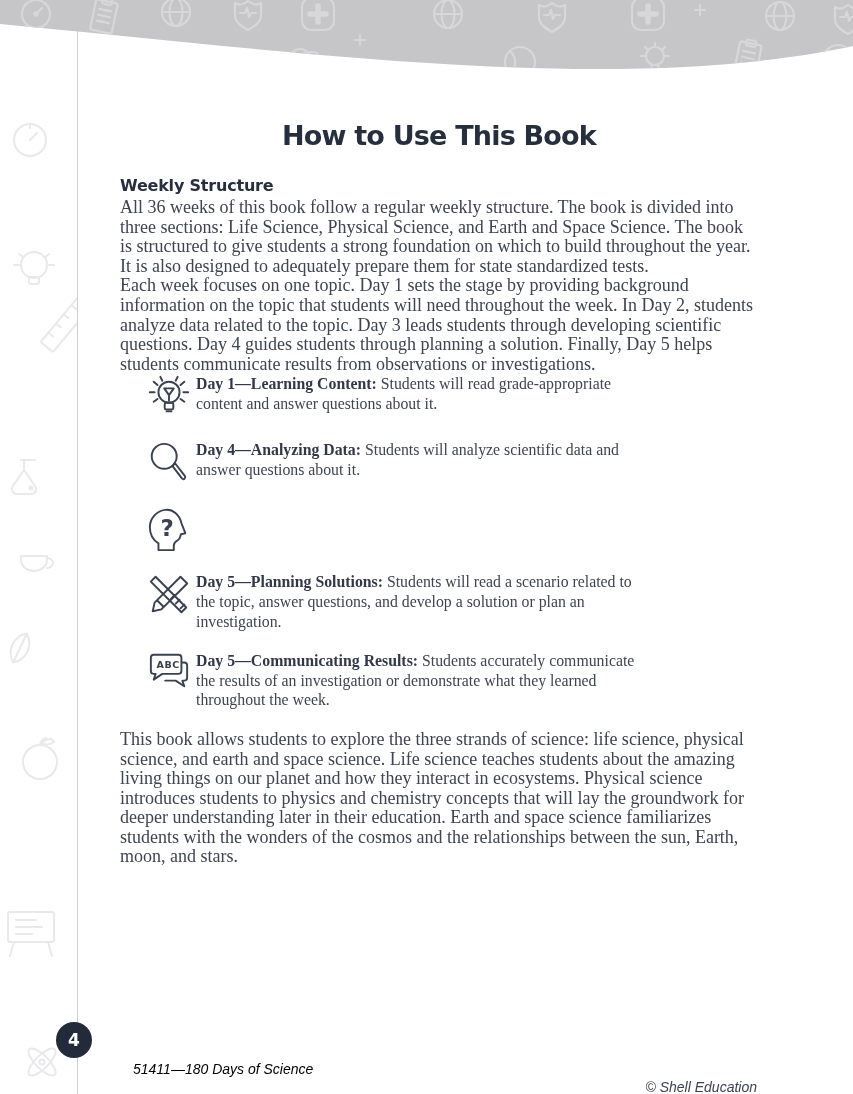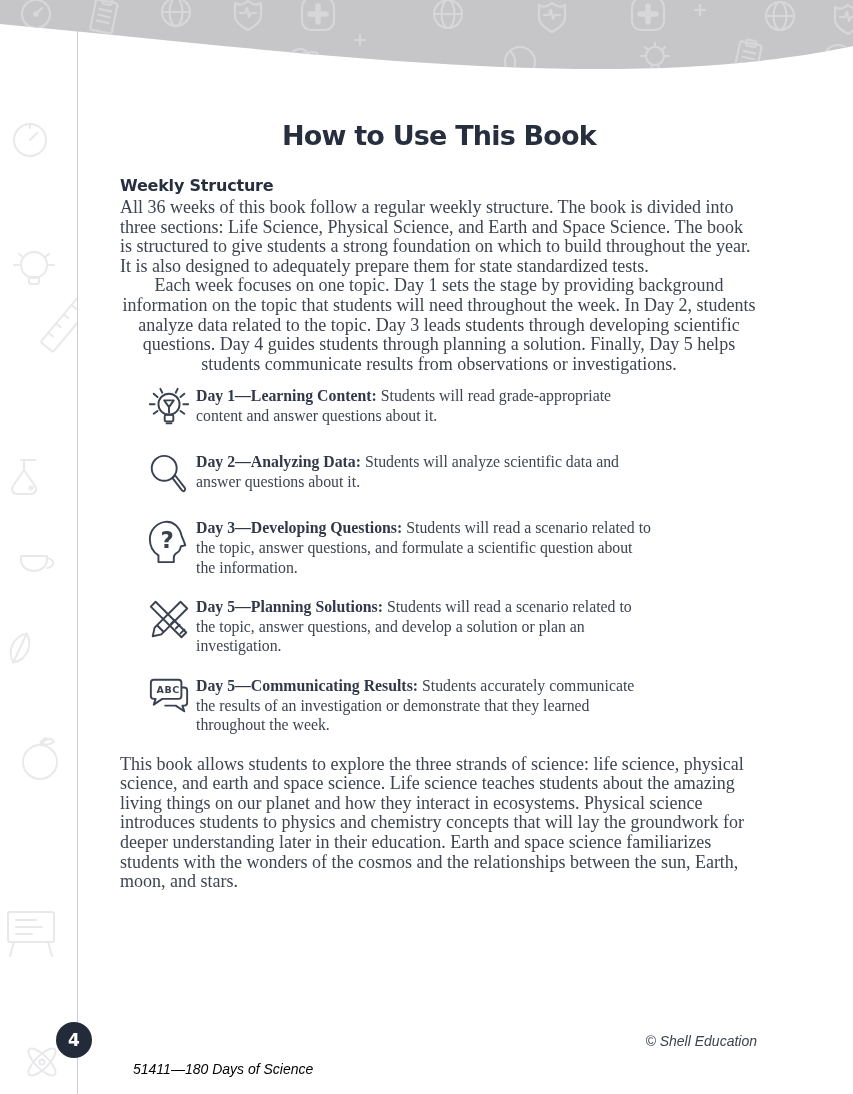--- a/index.html
+++ b/index.html
@@ -14,35 +14,35 @@
   .content{position:absolute;left:120px;top:0;width:638px;}
   h1{font-family:"DejaVu Sans","Liberation Sans",sans-serif;font-weight:bold;
      color:#272e3e;font-size:27px;line-height:40px;letter-spacing:-0.8px;
      text-align:center;margin:116px 0 0 0;}
   h2{font-family:"DejaVu Sans","Liberation Sans",sans-serif;font-weight:bold;
      color:#272e3e;font-size:16px;line-height:24px;letter-spacing:-0.2px;margin:0;}
   .h2-weekly{margin-top:18px;}
   .h2-three{margin-top:8px;}
   p.body{font-size:18px;line-height:19.6px;margin:0;}
   .p1{margin-top:7px;}
-  .p2{margin-top:11px;text-align:center;}
+  .p2{margin-top:11px;}
   .p3{margin-top:8px;}
-  .days{margin-top:12px;}
+  .days{margin-top:0;}
   .day-item{display:flex;align-items:flex-start;margin-left:26px;margin-bottom:20px;}
   .day-icon{width:50px;flex:0 0 50px;}
   .day-icon svg{display:block;}
   .day-text{width:458px;font-size:15.8px;line-height:19.6px;}
   .day-text strong{font-weight:bold;color:#323847;}
   
   .footer-circle{position:absolute;left:56px;top:1022px;width:36px;height:36px;border-radius:50%;
      background:#232a39;color:#ffffff;font-family:"DejaVu Sans","Liberation Sans",sans-serif;
      font-weight:bold;font-size:17px;display:flex;align-items:center;justify-content:center;z-index:5;}
   .footer-left{position:absolute;left:133px;top:1033px;font-family:"Liberation Sans",sans-serif;
      font-style:italic;font-size:14px;color:#000000;margin-top:28px;}
-  .footer-right{position:absolute;right:96px;top:1033px;font-family:"Liberation Sans",sans-serif;
+  .footer-right{position:absolute;right:96px;top:1079px;font-family:"Liberation Sans",sans-serif;
      font-style:italic;font-size:14px;color:#3c4250;}
   .icon-stroke{stroke:#3a4150;fill:none;stroke-width:2;stroke-linecap:round;stroke-linejoin:round;}
   .icon-glyph{fill:#3a4150;font-family:"DejaVu Sans","Liberation Sans",sans-serif;font-weight:bold;}
 </style>
 </head>
 <body>
 
 <div class="page">
 
   <div class="margin-pattern">
@@ -187,35 +187,31 @@
       <div class="day-item">
         <span class="day-icon">
           <svg width="46" height="46" viewBox="0 0 48 48">
             <g class="icon-stroke">
               <circle cx="19" cy="17" r="13"></circle>
               <path d="M27.5,27 L30.5,24.5 L40.5,37.5 C42,39.5 39.5,41.8 37.7,40.3 Z"></path>
             </g>
           </svg>
         </span>
         <span class="day-text">
-          <strong>Day 2—Analyzing Data:</strong>
+          <strong>Day 4—Analyzing Data:</strong>
           <span>Students will analyze scientific data and answer questions about it.</span>
         </span>
       </div>
 
       <div class="day-item">
         <span class="day-icon">
           <svg width="46" height="46" viewBox="0 0 48 48">
             <path class="icon-stroke" d="M20,4 C11,5 4,13 4,22 C4,30 8,36 13,39 L13,46 L29,46 L29,41 C29,38 31,37 33.5,35.5 C36,34 35.5,31.5 36.5,29.5 L41,28.5 C40,25 38,21 37,18 C35,9 28,3 20,4 Z"></path>
             <text x="15" y="31" font-size="24" class="icon-glyph">?</text>
           </svg>
-        </span>
-        <span class="day-text">
-          <strong>Day 3—Developing Questions:</strong>
-          <span>Students will read a scenario related to the topic, answer questions, and formulate a scientific question about the information.</span>
         </span>
       </div>
 
       <div class="day-item">
         <span class="day-icon">
           <svg width="46" height="46" viewBox="0 0 48 48">
             <g class="icon-stroke">
               <path d="M10,5 L5,10 L37,42 L42,37 Z"></path>
               <path d="M26,28 l4,-4 M31,33 l4,-4 M36,38 l4,-4"></path>
               <path d="M36,5 L43,12 L16,39 L7,41 L9,32 Z"></path>
@@ -234,21 +230,21 @@
           <svg width="46" height="42" viewBox="0 0 48 44">
             <g class="icon-stroke">
               <path d="M16,12 H40 a3,3 0 0 1 3,3 V28 a3,3 0 0 1 -3,3 H38 L40,37 L31,31 H20"></path>
               <path d="M8,4 H34 a3,3 0 0 1 3,3 V21 a3,3 0 0 1 -3,3 H17 L8,30 L10,24 H8 a3,3 0 0 1 -3,-3 V7 a3,3 0 0 1 3,-3 Z" fill="#ffffff"></path>
             </g>
             <text x="11" y="18" font-size="10" letter-spacing="0.5" class="icon-glyph">ABC</text>
           </svg>
         </span>
         <span class="day-text">
           <strong>Day 5—Communicating Results:</strong>
-          <span>Students accurately communicate the results of an investigation or demonstrate that they learned throughout the week.</span>
+          <span>Students accurately communicate the results of an investigation or demonstrate what they learned throughout the week.</span>
         </span>
       </div>
 
     </div>
 
     <p class="body p3">This book allows students to explore the three strands of science: life science, physical science, and earth and space science.  Life science teaches students about the amazing living things on our planet and how they interact in ecosystems.  Physical science introduces students to physics and chemistry concepts that will lay the groundwork for deeper understanding later in their education.  Earth and space science familiarizes students with the wonders of the cosmos and the relationships between the sun, Earth, moon, and stars.</p>
   </div>
 
   <div class="footer-circle">4</div>
   <div class="footer-left">51411—180 Days of Science</div>

